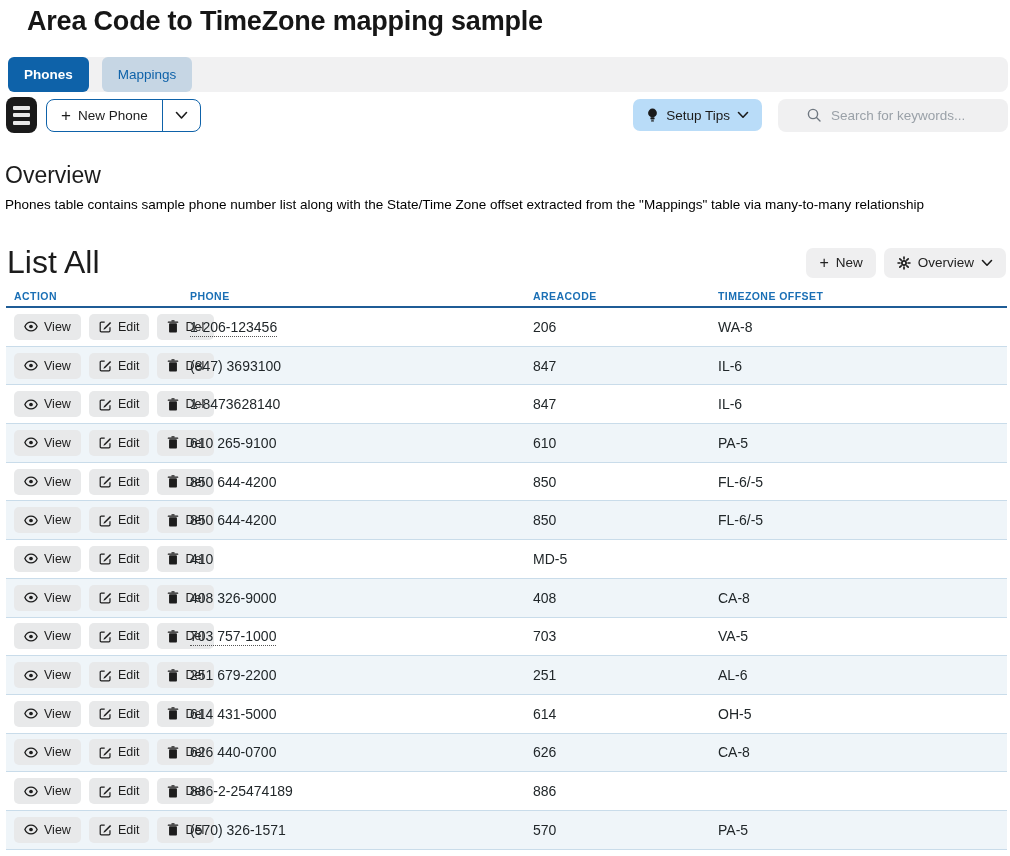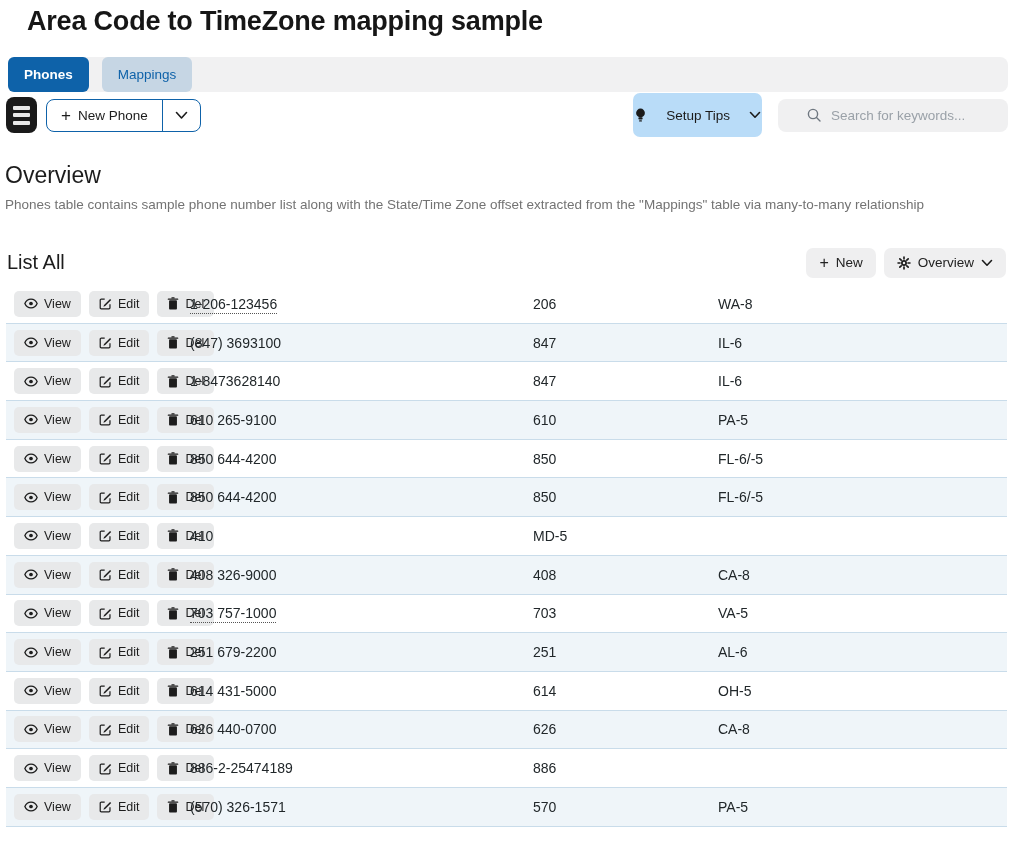--- a/index.html
+++ b/index.html
@@ -66,51 +66,51 @@
     padding: 0 14px; font-size: 13.5px; color: #1c1c1c; font-family: inherit;
   }
   .split-btn .plus-glyph { font-size: 17px; font-weight: 400; color: #1c1c1c; line-height: 1; }
   .split-btn .divider { width: 1px; background: var(--accent); }
   .split-btn .arrow-part {
     border: none; background: transparent; cursor: pointer;
     width: 37px; display: flex; align-items: center; justify-content: center;
   }
   .spacer { flex: 1; }
   .tips-btn {
-    height: 44px; border: none; border-radius: 7px; cursor: pointer;
+    height: 32px; border: none; border-radius: 7px; cursor: pointer;
     background: var(--tips-bg); color: #1b1b1b;
-    display: flex; align-items: center; gap: 19px;
-    padding: 0 1px; font-size: 13.5px; font-family: inherit;
+    display: flex; align-items: center; gap: 7px;
+    padding: 0 13px; font-size: 13.5px; font-family: inherit;
   }
   .search-box {
     margin-left: 16px; width: 230px; height: 33px;
     background: #f0f0f1; border-radius: 8px;
     display: flex; align-items: center; padding: 0 28px; gap: 9px;
   }
   .search-box input {
     border: none; background: transparent; outline: none;
     font-size: 13.5px; font-family: inherit; color: #444; width: 100%;
   }
   .search-box input::placeholder { color: #9aa1a8; }
 
   
   .overview-heading {
     margin: 29px 2px 0 5px; font-size: 23px; font-weight: 400;
     color: #1c1c1c; line-height: 26px;
   }
   .overview-desc {
-    margin: 9px 0 0 5px; font-size: 13.5px; color: #737373; line-height: 16px;
+    margin: 9px 0 0 5px; font-size: 13.5px; color: #000000; line-height: 16px;
   }
 
   
   .list-header {
     margin: 34px 4px 0 7px; height: 31px;
     display: flex; align-items: center;
   }
-  .list-heading { font-size: 20px; font-weight: 400; color: #1c1c1c; }
+  .list-heading { font-size: 32px; font-weight: 400; color: #1c1c1c; }
   .gray-btn {
     height: 30px; border: none; border-radius: 7px; cursor: pointer;
     background: var(--btn-gray); color: #222;
     display: flex; align-items: center; gap: 7px;
     padding: 0 13px; font-size: 13.5px; font-family: inherit;
   }
   .gray-btn .plus-glyph { font-size: 16px; line-height: 1; }
   .customize-btn { margin-left: 8px; }
 
   
@@ -238,20 +238,26 @@
     <span>Overview</span>
     <span class="icon">
       <svg width="12" height="8" viewBox="0 0 12 8">
           <polyline points="1.5,1.5 6,6.2 10.5,1.5" fill="none" stroke="#1b1b1b" stroke-width="1.6" stroke-linecap="round" stroke-linejoin="round"></polyline>
         </svg>
     </span>
   </button>
 </div>
 
 <div class="table">
+  <div class="thead">
+    <div class="th">Action</div>
+    <div class="th">Phone</div>
+    <div class="th">Areacode</div>
+    <div class="th">Timezone Offset</div>
+  </div>
   <div>
   <div class="trow">
     <div class="cell action-cell">
       <button class="abtn">
         <span class="icon">
           <svg width="14" height="11" viewBox="0 0 16 12">
                 <path d="M8 1C4.6 1 1.9 3.8 1 6c.9 2.2 3.6 5 7 5s6.1-2.8 7-5c-.9-2.2-3.6-5-7-5z" fill="none" stroke="#1d1d1d" stroke-width="1.5"></path>
                 <circle cx="8" cy="6" r="2.1" fill="#1d1d1d"></circle>
               </svg>
         </span>

